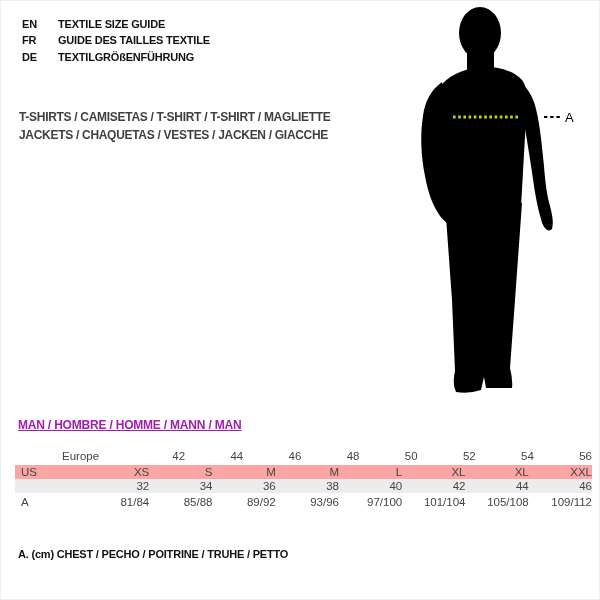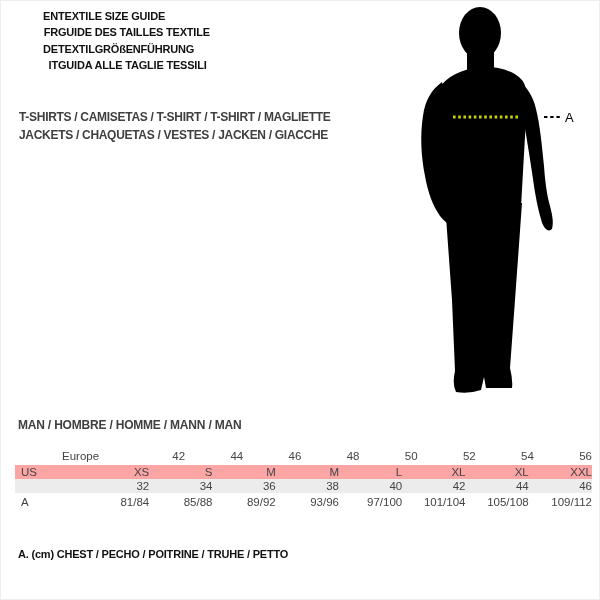--- a/index.html
+++ b/index.html
@@ -8,34 +8,34 @@
     background:#ffffff;
     font-family:"Liberation Sans", sans-serif;
     position:relative;
     overflow:hidden;
     color:#1a1a1a;
     box-sizing:border-box;
   }
   .frame{position:absolute;inset:0;border:1px solid #eeeeee;pointer-events:none;}
 
   
-  .lang-list{position:absolute;left:22px;top:8px;text-align:right;}
+  .lang-list{position:absolute;left:22px;top:16px;}
   .lang-row{display:flex;line-height:16.4px;font-size:11px;font-weight:bold;letter-spacing:-0.2px;color:#111;}
   .lang-code{width:36px;flex:0 0 36px;}
   .lang-label{white-space:nowrap;}
 
   
   .categories{position:absolute;left:19px;top:108px;}
   .category-line{font-size:12px;font-weight:bold;letter-spacing:-0.3px;line-height:18px;color:#404040;white-space:nowrap;}
 
   
   .figure{position:absolute;left:400px;top:0;width:200px;height:412px;}
 
   
-  .section-title{position:absolute;left:18px;top:418px;font-size:12px;font-weight:bold;letter-spacing:-0.2px;color:#404040;white-space:nowrap;}
+  .section-title{position:absolute;left:18px;top:418px;font-size:12px;font-weight:bold;letter-spacing:-0.2px;color:#a21caf;white-space:nowrap;text-decoration:underline;}
 
   .size-table{position:absolute;left:15px;top:447px;width:577px;font-size:11.5px;color:#444;}
   .size-table-header{height:15px;line-height:15px;padding-left:6px;font-size:11.5px;color:#333;letter-spacing:-0.2px;white-space:nowrap;}
   .t-row{display:flex;align-items:center;}
   .t-row .row-label{flex:0 0 65px;padding-left:6px;text-align:left;}
   .t-row .cell{flex:1 1 0;text-align:right;}
 
   .footnote{position:absolute;left:18px;top:548px;font-size:11px;font-weight:bold;letter-spacing:-0.2px;color:#111;white-space:nowrap;}
 </style>
 </head>
@@ -48,24 +48,20 @@
       <span class="lang-code">EN</span>
       <span class="lang-label">TEXTILE SIZE GUIDE</span>
     </div>
     <div class="lang-row">
       <span class="lang-code">FR</span>
       <span class="lang-label">GUIDE DES TAILLES TEXTILE</span>
     </div>
     <div class="lang-row">
       <span class="lang-code">DE</span>
       <span class="lang-label">TEXTILGRÖßENFÜHRUNG</span>
-    </div>
-    <div class="lang-row">
-      <span class="lang-code">IT</span>
-      <span class="lang-label">GUIDA ALLE TAGLIE TESSILI</span>
     </div>
   </div>
 
 <div class="categories" id="category-lines">
     <div class="category-line">T-SHIRTS / CAMISETAS / T-SHIRT / T-SHIRT / MAGLIETTE</div>
     <div class="category-line">JACKETS / CHAQUETAS / VESTES / JACKEN / GIACCHE</div>
   </div>
 
 <svg class="figure" viewBox="0 0 200 412" xmlns="http://www.w3.org/2000/svg">
 

